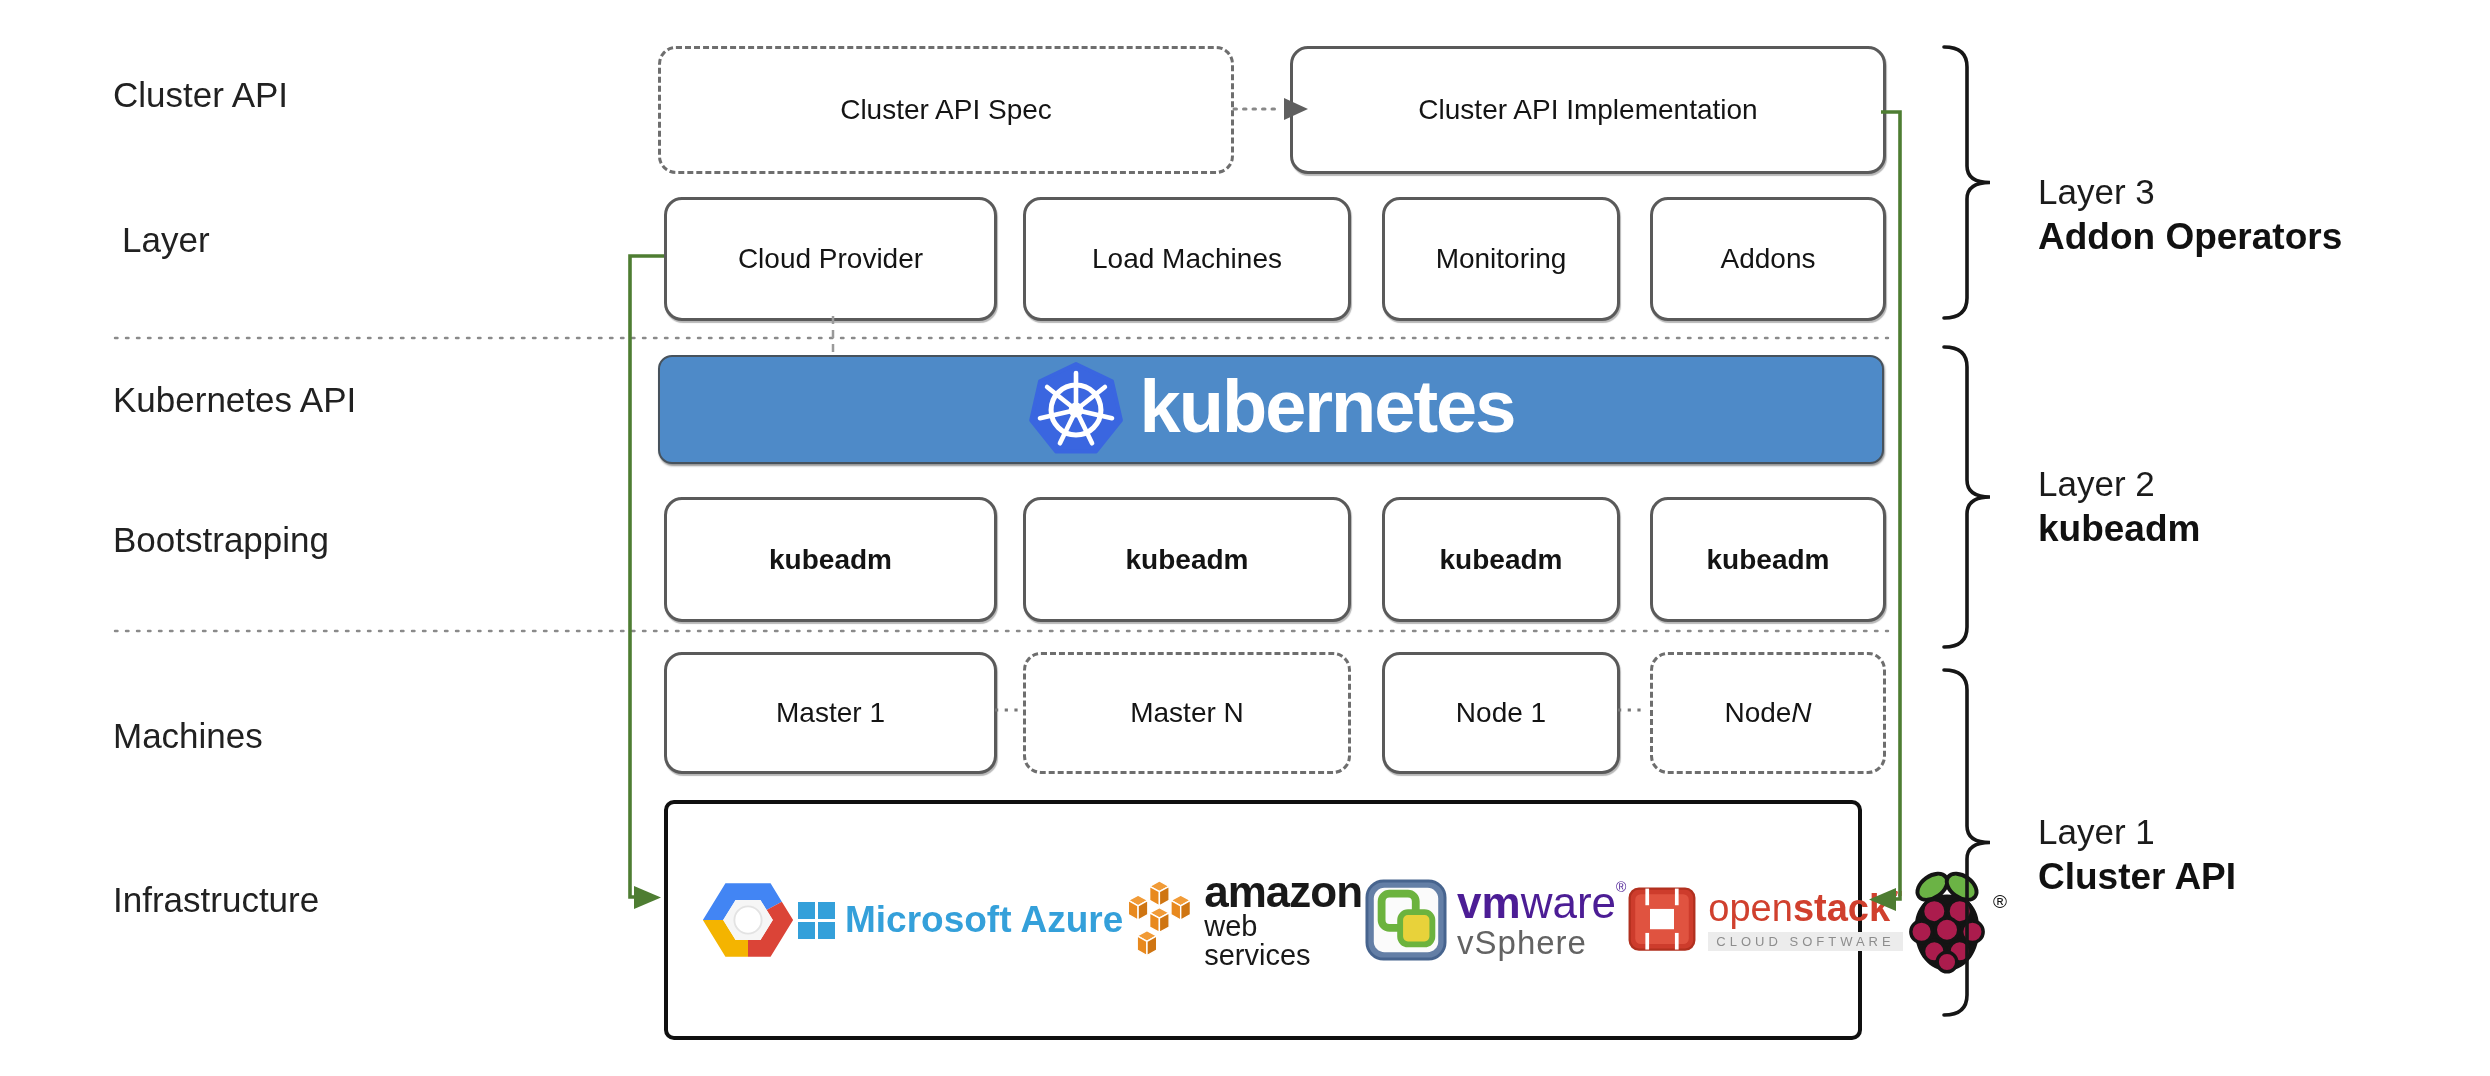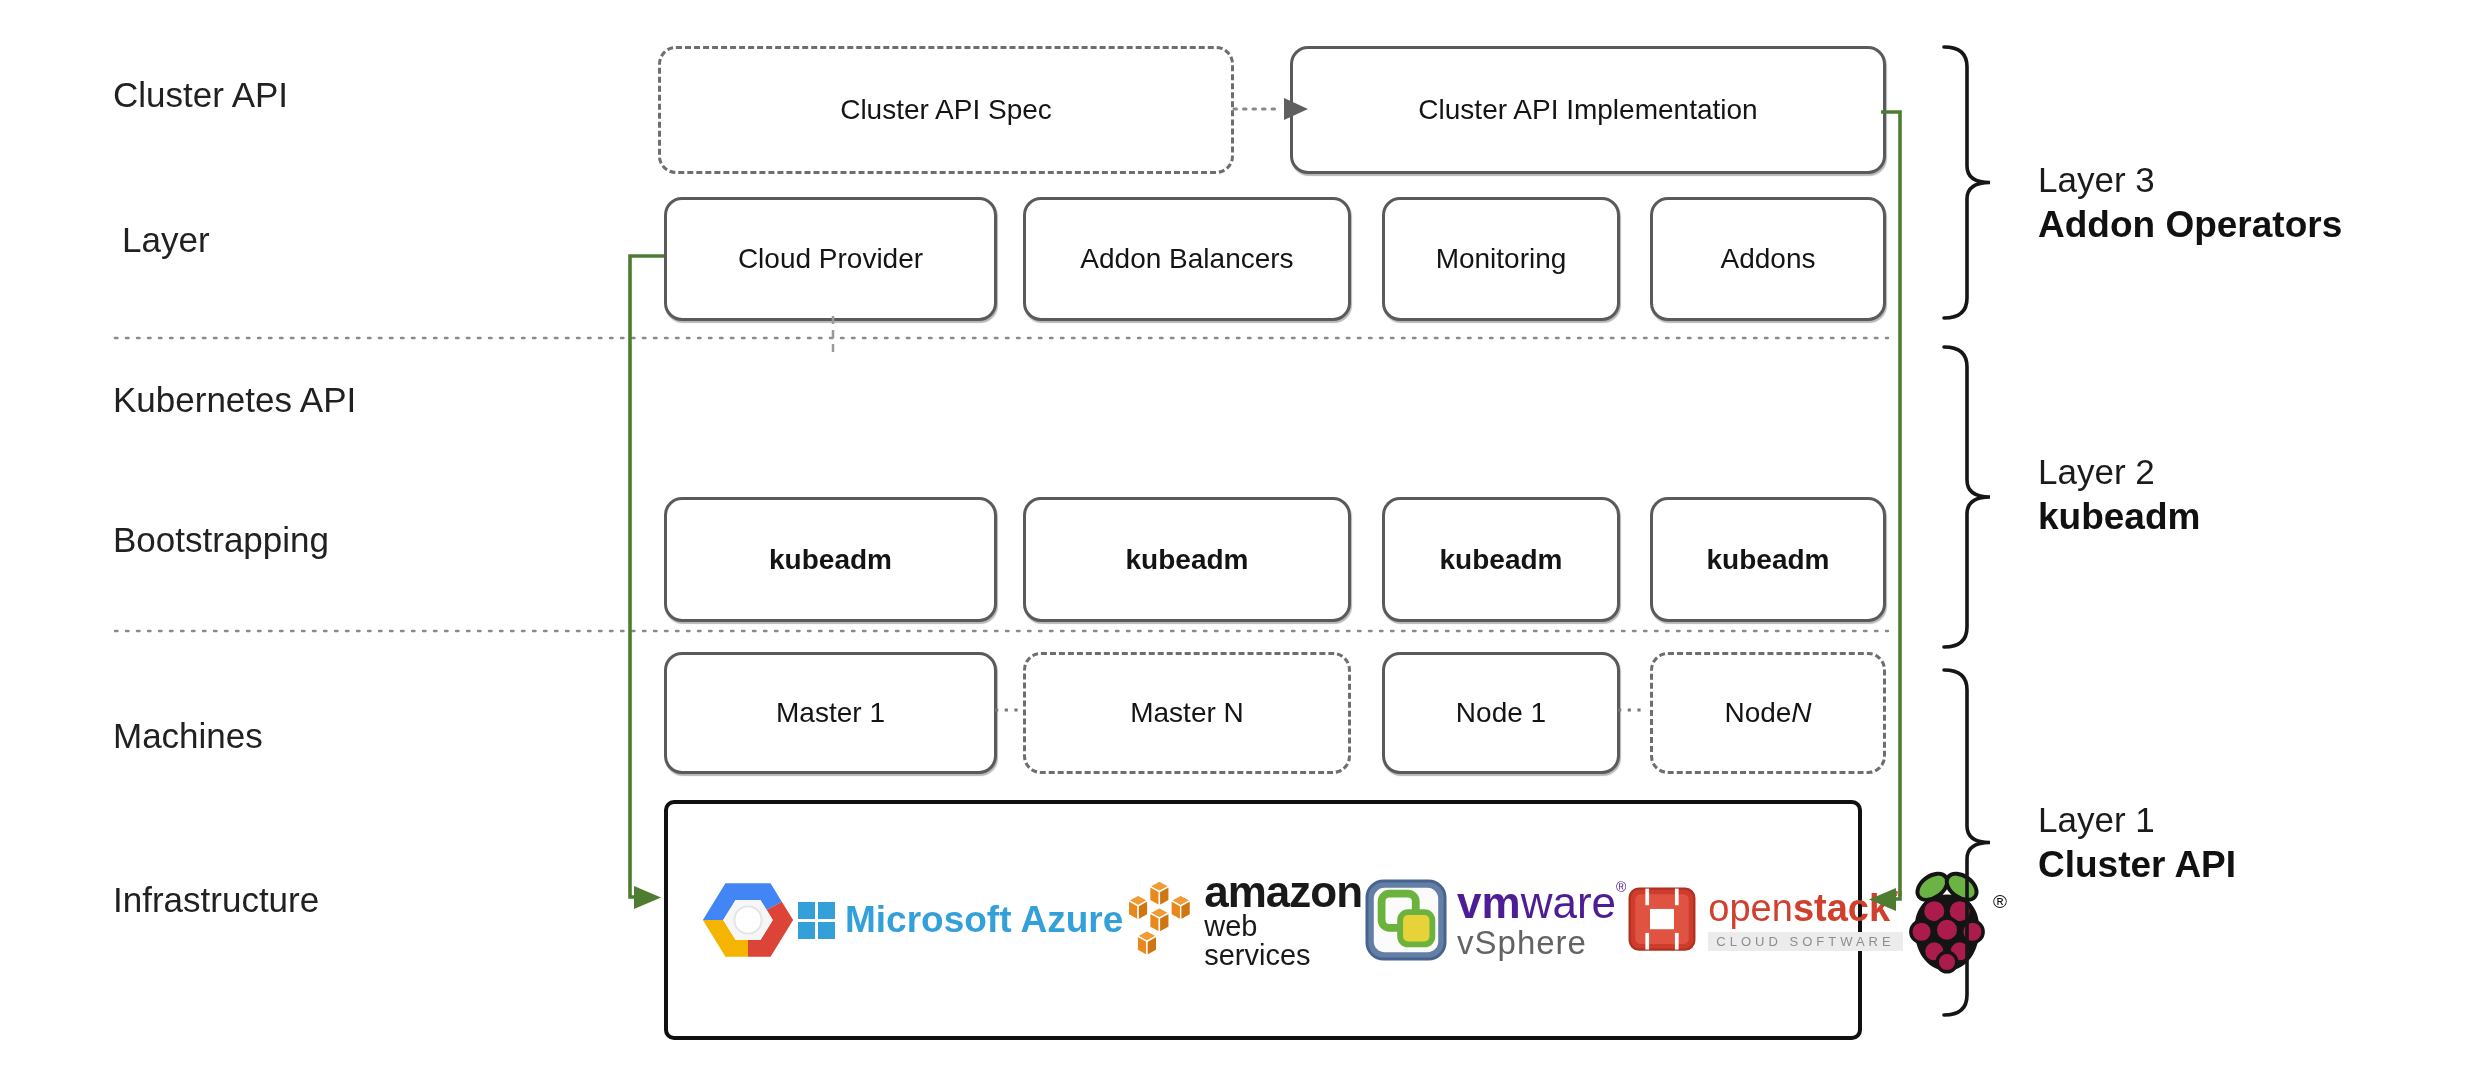--- a/index.html
+++ b/index.html
@@ -55,44 +55,61 @@
   .vm-sub{font-size:33px;font-weight:300;color:#636363;letter-spacing:1px;}
   .os-text{display:flex;flex-direction:column;line-height:1.05;}
   .os-main{font-size:38px;color:#d0402e;}
   .os-main .b{font-weight:bold;}
   .os-tm{font-size:13px;vertical-align:top;color:#d0402e;}
   .os-sub{font-size:13px;letter-spacing:4px;color:#8d8d8d;background:#ececec;padding:3px 8px 2px 8px;margin-top:3px;white-space:nowrap;}
   .rpi-wrap{position:relative;}
   .rpi-reg{position:absolute;top:26px;right:-16px;font-size:19px;color:#111;}
   
   .layerlabel{position:absolute;left:2038px;white-space:nowrap;}
-  .layerlabel .t{font-size:35px;line-height:44px;color:#1b1b1b;}
+  .layerlabel .t{font-size:35px;line-height:44px;color:#1b1b1b;margin-top:12px;}
   .layerlabel .s{font-size:37px;line-height:46px;font-weight:bold;color:#111;}
   .overlay{position:absolute;left:0;top:0;pointer-events:none;}
 </style>
 </head>
 <body>
 
 <div class="stage">
 
   <div class="rowlabel" style="top:75px;">Cluster API</div>
   <div class="rowlabel" style="top:220px;left:122px;">Layer</div>
   <div class="rowlabel" style="top:380px;">Kubernetes API</div>
   <div class="rowlabel" style="top:520px;">Bootstrapping</div>
   <div class="rowlabel" style="top:716px;">Machines</div>
   <div class="rowlabel" style="top:880px;">Infrastructure</div>
 
   <div class="box dashed spec">Cluster API Spec</div>
   <div class="box impl">Cluster API Implementation</div>
 
   <div class="box r-addons c1">Cloud Provider</div>
-  <div class="box r-addons c2">Addon Balancers</div>
+  <div class="box r-addons c2">Load Machines</div>
   <div class="box r-addons c3">Monitoring</div>
   <div class="box r-addons c4">Addons</div>
 
+  <div class="k8s-banner">
+    <svg width="96" height="100" viewBox="0 0 104 108">
+      <polygon points="52,4 91.1,22.8 100.8,65.1 73.7,99.1 30.3,99.1 3.3,65.1 12.9,22.8" fill="#3a66e0" stroke="#3a66e0" stroke-width="4" stroke-linejoin="round"></polygon>
+      <g stroke="#ffffff" stroke-width="5" stroke-linecap="round">
+        <line x1="52" y1="54" x2="52" y2="14"></line>
+        <line x1="52" y1="54" x2="83.3" y2="29.1"></line>
+        <line x1="52" y1="54" x2="91" y2="62.9"></line>
+        <line x1="52" y1="54" x2="69.4" y2="90"></line>
+        <line x1="52" y1="54" x2="34.6" y2="90"></line>
+        <line x1="52" y1="54" x2="13" y2="62.9"></line>
+        <line x1="52" y1="54" x2="20.7" y2="29.1"></line>
+      </g>
+      <circle cx="52" cy="54" r="27" fill="none" stroke="#ffffff" stroke-width="5.5"></circle>
+      <circle cx="52" cy="54" r="8" fill="#ffffff"></circle>
+    </svg>
+    <span class="k8s-word">kubernetes</span>
+  </div>
 
   <div class="box bold r-kubeadm c1">kubeadm</div>
   <div class="box bold r-kubeadm c2">kubeadm</div>
   <div class="box bold r-kubeadm c3">kubeadm</div>
   <div class="box bold r-kubeadm c4">kubeadm</div>
 
   <div class="box r-machines c1">
     <span>Master 1</span>
       <span class="italic"></span>
   </div>

